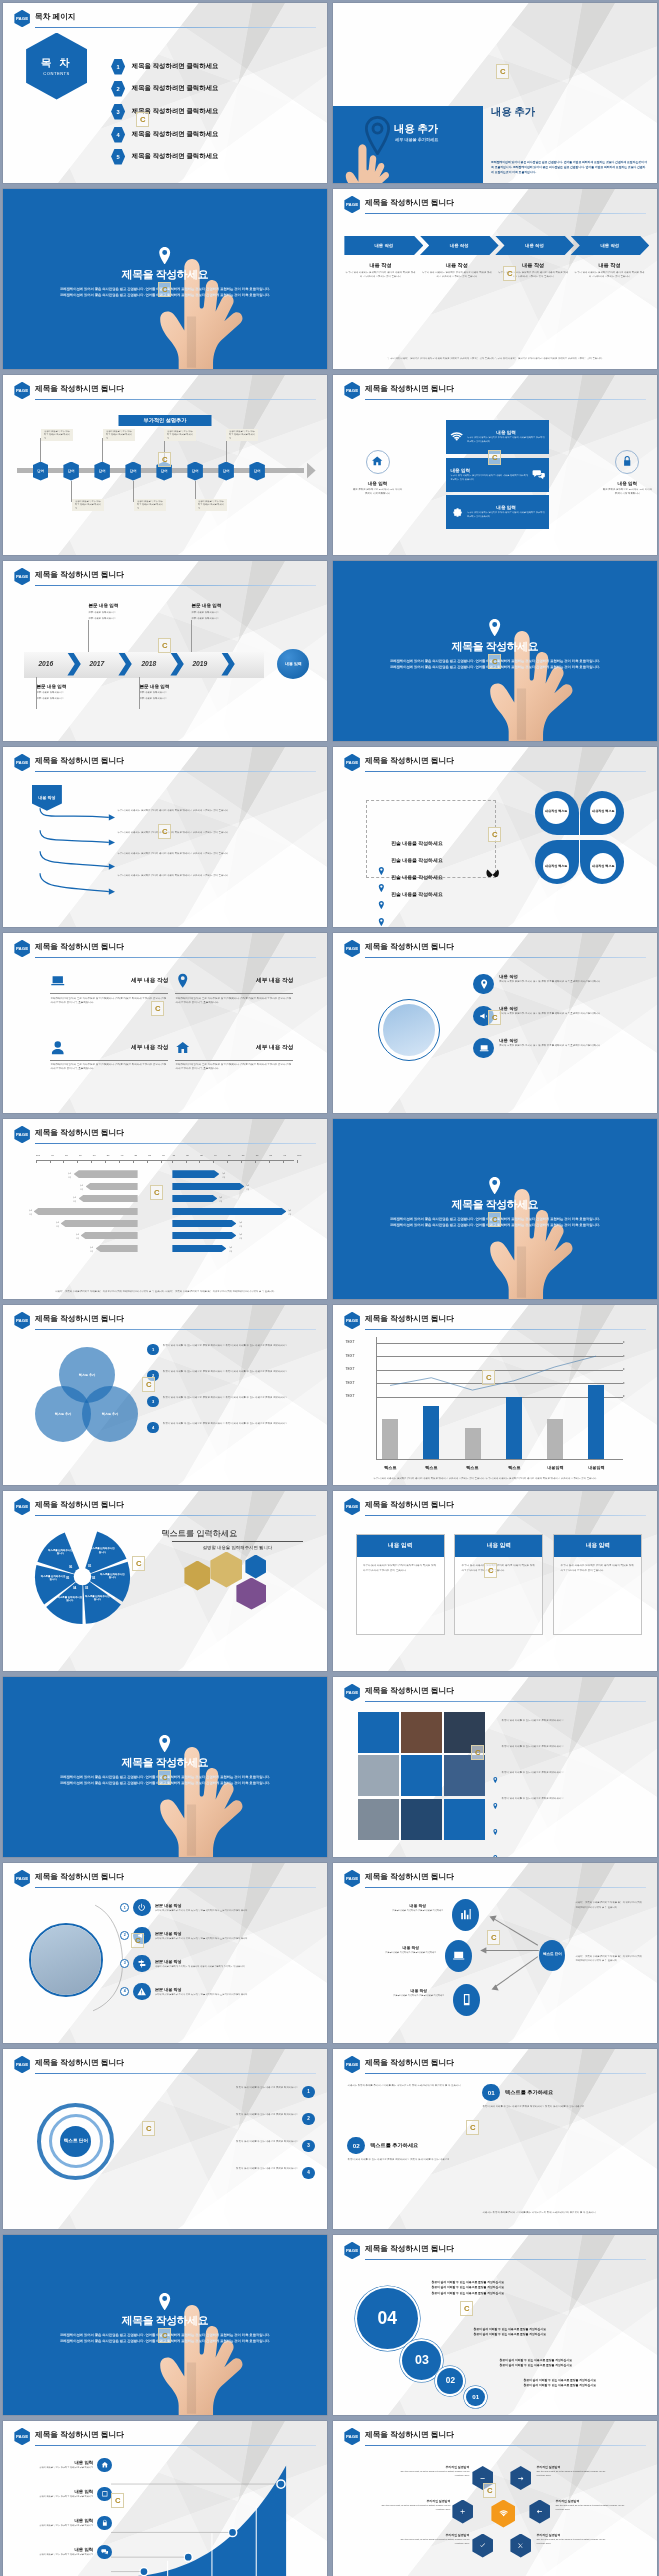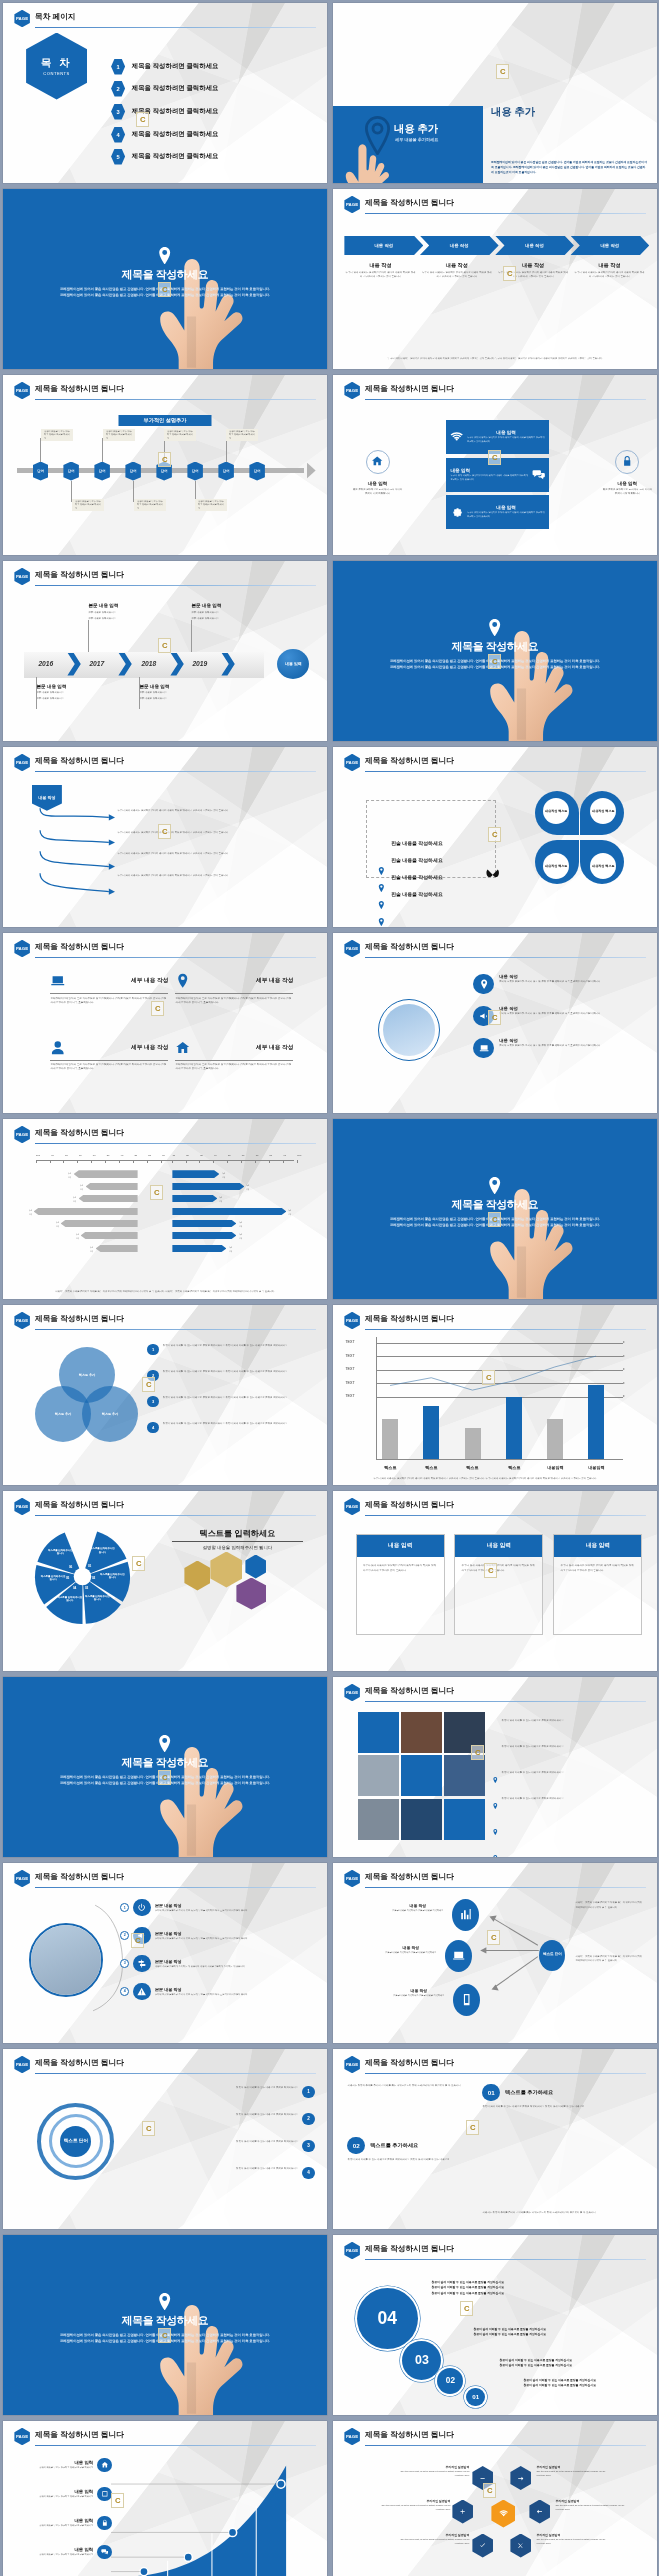--- a/index.html
+++ b/index.html
@@ -913,21 +913,21 @@
                 <path d="M96 96 L183.49719949915414 67.57043651750485 A92 92 0 0 1 174.0204248463912 144.75257230945485 Z" fill="#1567b2"></path>
                 <path d="M96 96 L170.42956348249515 150.07624321090753 A92 92 0 0 1 102.41759558445955 187.77589262390381 Z" fill="#1567b2"></path>
                 <path d="M96 96 L96 188 A92 92 0 0 1 25.523911233054037 155.13646009116164 Z" fill="#1567b2"></path>
                 <path d="M96 96 L21.570436517504845 150.07624321090753 A92 92 0 0 1 6.732793182608319 73.74318560483059 Z" fill="#1567b2"></path>
                 <path d="M96 96 L8.50280050084588 67.57043651750482 A92 92 0 0 1 61.53619340573607 10.69908537985556 Z" fill="#1567b2"></path>
                 <circle cx="96" cy="96" r="17" fill="#fff"></circle>
               </svg>
      <div style="position:absolute;left:56px;top:20.4px;width:27px;color:#fff;font-size:2.4px;font-weight:bold;text-align:center;line-height:1.5">텍스트를 입력해주시면 됩니다</div><div style="position:absolute;left:55px;top:37px;color:#fff;font-size:3.1px;font-weight:bold">01</div><div style="position:absolute;left:66px;top:46px;width:27px;color:#fff;font-size:2.4px;font-weight:bold;text-align:center;line-height:1.5">텍스트를 입력해주시면 됩니다</div><div style="position:absolute;left:59px;top:49px;color:#fff;font-size:3.1px;font-weight:bold">02</div><div style="position:absolute;left:51px;top:68px;width:27px;color:#fff;font-size:2.4px;font-weight:bold;text-align:center;line-height:1.5">텍스트를 입력해주시면 됩니다</div><div style="position:absolute;left:52px;top:59px;color:#fff;font-size:3.1px;font-weight:bold">03</div><div style="position:absolute;left:23.4px;top:69px;width:27px;color:#fff;font-size:2.4px;font-weight:bold;text-align:center;line-height:1.5">텍스트를 입력해주시면 됩니다</div><div style="position:absolute;left:40px;top:59px;color:#fff;font-size:3.1px;font-weight:bold">04</div><div style="position:absolute;left:6.7px;top:48px;width:27px;color:#fff;font-size:2.4px;font-weight:bold;text-align:center;line-height:1.5">텍스트를 입력해주시면 됩니다</div><div style="position:absolute;left:33px;top:49px;color:#fff;font-size:3.1px;font-weight:bold">05</div><div style="position:absolute;left:14px;top:22px;width:27px;color:#fff;font-size:2.4px;font-weight:bold;text-align:center;line-height:1.5">텍스트를 입력해주시면 됩니다</div><div style="position:absolute;left:36px;top:38px;color:#fff;font-size:3.1px;font-weight:bold">06</div>
    </div>
    <div style="position:absolute;left:147px;top:7.2px;right:2.1px">
-     <div style="font-size:8.2px;font-weight:bold;color:#111;text-align:center">텍스트를 입력하세요</div>
+     <div style="font-size:8.2px;font-weight:normal;color:#111;text-align:left">텍스트를 입력하세요</div>
      <div style="height:1px;background:#555;margin:2.6px 10.3px 3.1px"></div>
      <div style="font-size:4.4px;color:#222;text-align:center">설명할 내용을 입력해주시면 됩니다</div>
    </div>
 
      <div style="position:absolute;left:170px;top:40px;width:26px;height:30px;background:#c9a54a;clip-path:polygon(50% 0,100% 25%,100% 75%,50% 100%,0 75%,0 25%)"></div>
      <div style="position:absolute;left:196px;top:31px;width:32px;height:36px;background:#d6b86a;clip-path:polygon(50% 0,100% 25%,100% 75%,50% 100%,0 75%,0 25%)"></div>
      <div style="position:absolute;left:231px;top:34px;width:20.6px;height:24px;background:#1567b2;clip-path:polygon(50% 0,100% 25%,100% 75%,50% 100%,0 75%,0 25%)"></div>
      <div style="position:absolute;left:222px;top:57px;width:30px;height:32px;background:#7b4f8f;clip-path:polygon(50% 0,100% 25%,100% 75%,50% 100%,0 75%,0 25%)"></div>
   </div>
   <div class="wm" style="left:129px;top:65px">C</div>

